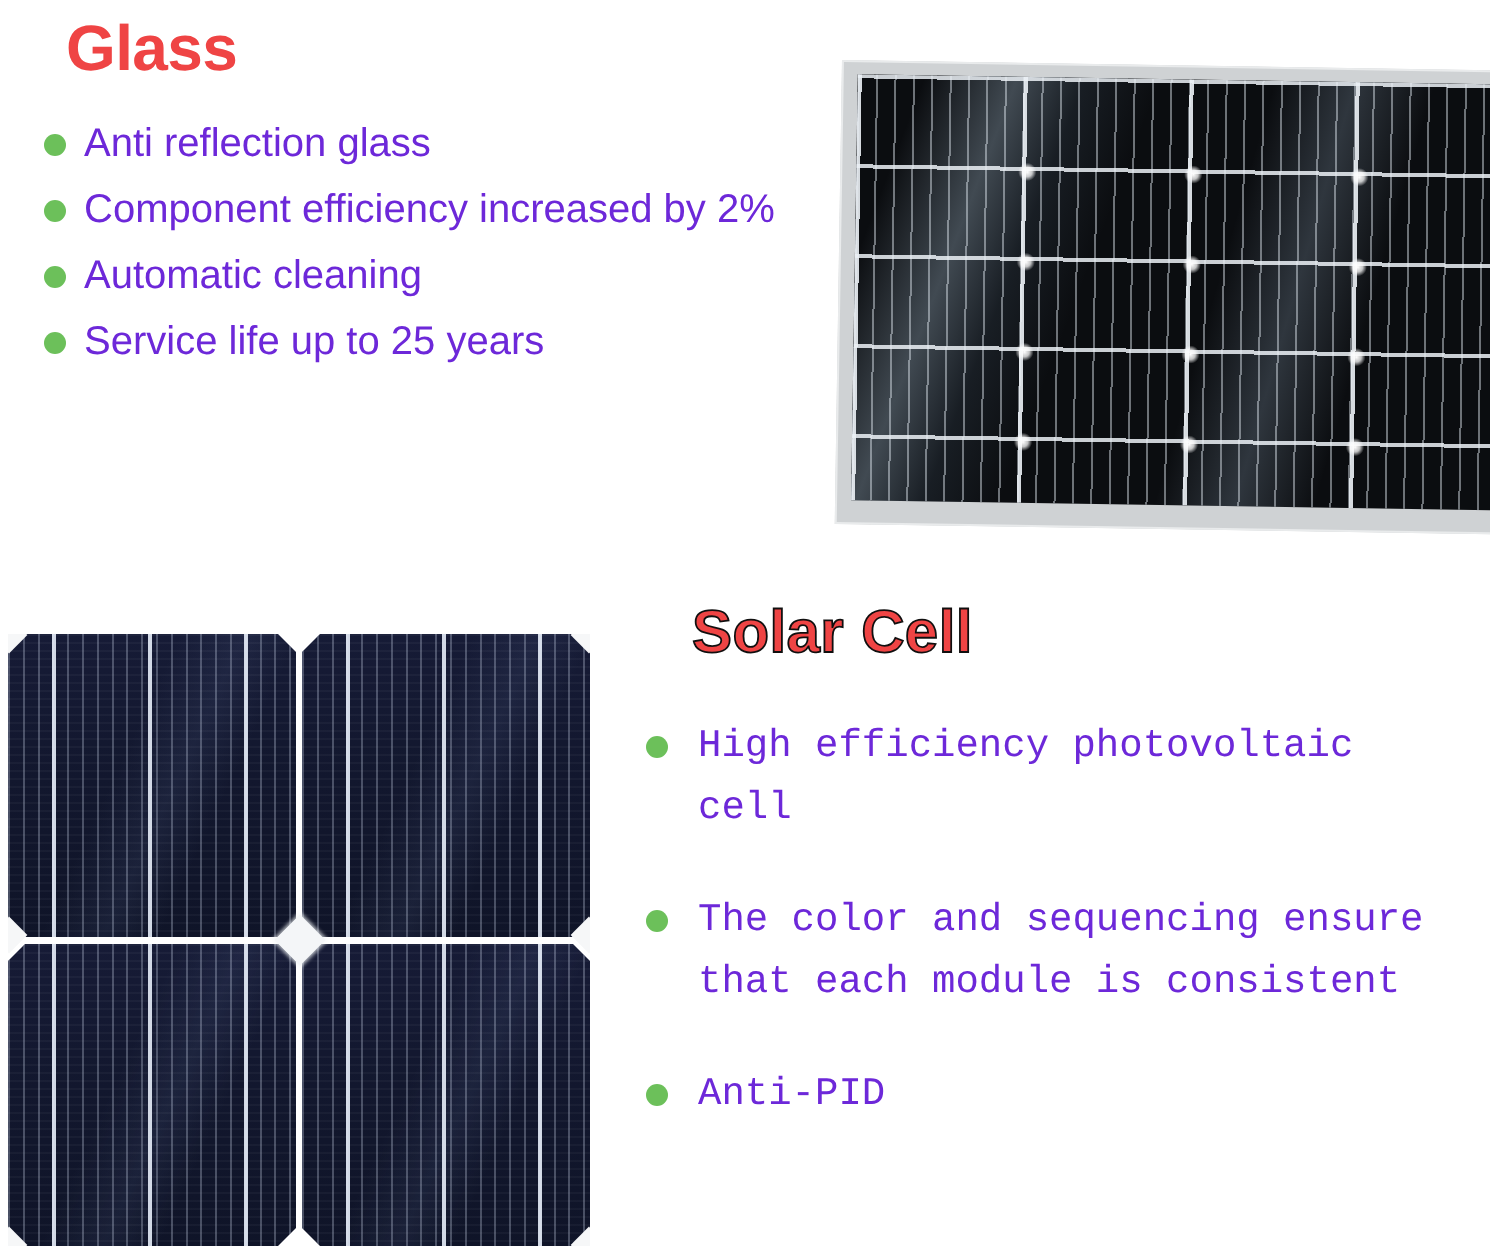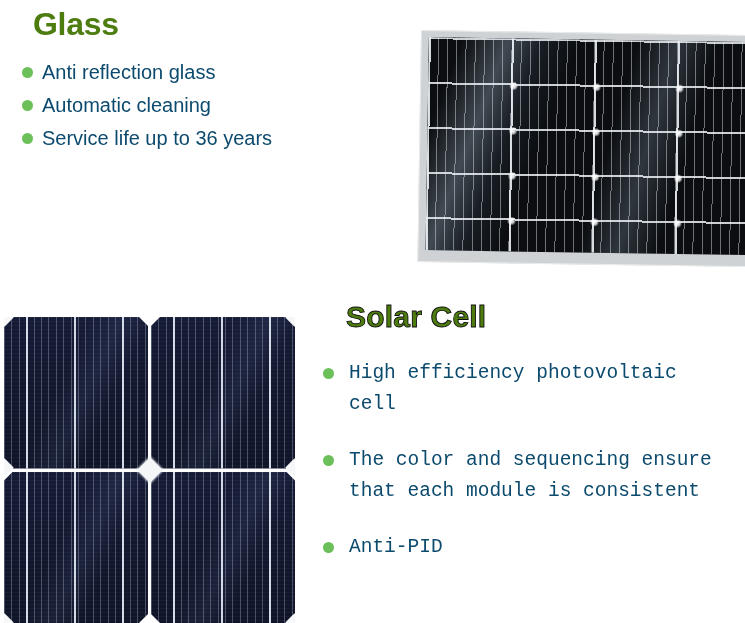--- a/index.html
+++ b/index.html
@@ -15,21 +15,21 @@
   #page {
     position:relative;
     width:745px; height:623px;
     background:#ffffff;
   }
 
   
   .heading {
     position:absolute;
     font-weight:bold;
-    color:#4d7c0f;
+    color:#ef4444;
     letter-spacing:-0.3px;
     white-space:nowrap;
   }
   #glass-heading {
     left:33px; top:6px;
     font-size:32px;
     line-height:36px;
   }
   #solarcell-heading {
     left:346px; top:300px;
@@ -45,21 +45,21 @@
     position:relative;
     display:block;
   }
   .bullet {
     position:absolute;
     border-radius:50%;
     background:#6cc05a;
   }
   .item-text {
     display:block;
-    color:#0c4a6e;
+    color:#6d28d9;
   }
 
   
   #glass-list { left:22px; top:56px; width:395px; }
   #glass-list .feature-item { min-height:33px; margin-bottom:0px; }
   #glass-list .bullet { width:11px; height:11px; left:0px; top:11px; }
   #glass-list .item-text {
     margin-left:20px;
     font-size:20px;
     line-height:32.5px;
@@ -233,29 +233,33 @@
   <div class="heading" id="glass-heading">Glass</div>
 
   <div class="feature-list" id="glass-list">
 
     <div class="feature-item">
       <span class="bullet"></span>
       <span class="item-text">Anti reflection glass</span>
     </div>
 
 
+    <div class="feature-item">
+      <span class="bullet"></span>
+      <span class="item-text">Component efficiency increased by 2%</span>
+    </div>
 
     <div class="feature-item">
       <span class="bullet"></span>
       <span class="item-text">Automatic cleaning</span>
     </div>
 
     <div class="feature-item">
       <span class="bullet"></span>
-      <span class="item-text">Service life up to 36 years</span>
+      <span class="item-text">Service life up to 25 years</span>
     </div>
   </div>
 
   <div id="module-photo">
     <div id="module-tilt">
       <div id="module-glass">
         <div class="fingers"></div>
         <div class="rows"></div>
         <div class="cols"></div>
         <div class="dots">

